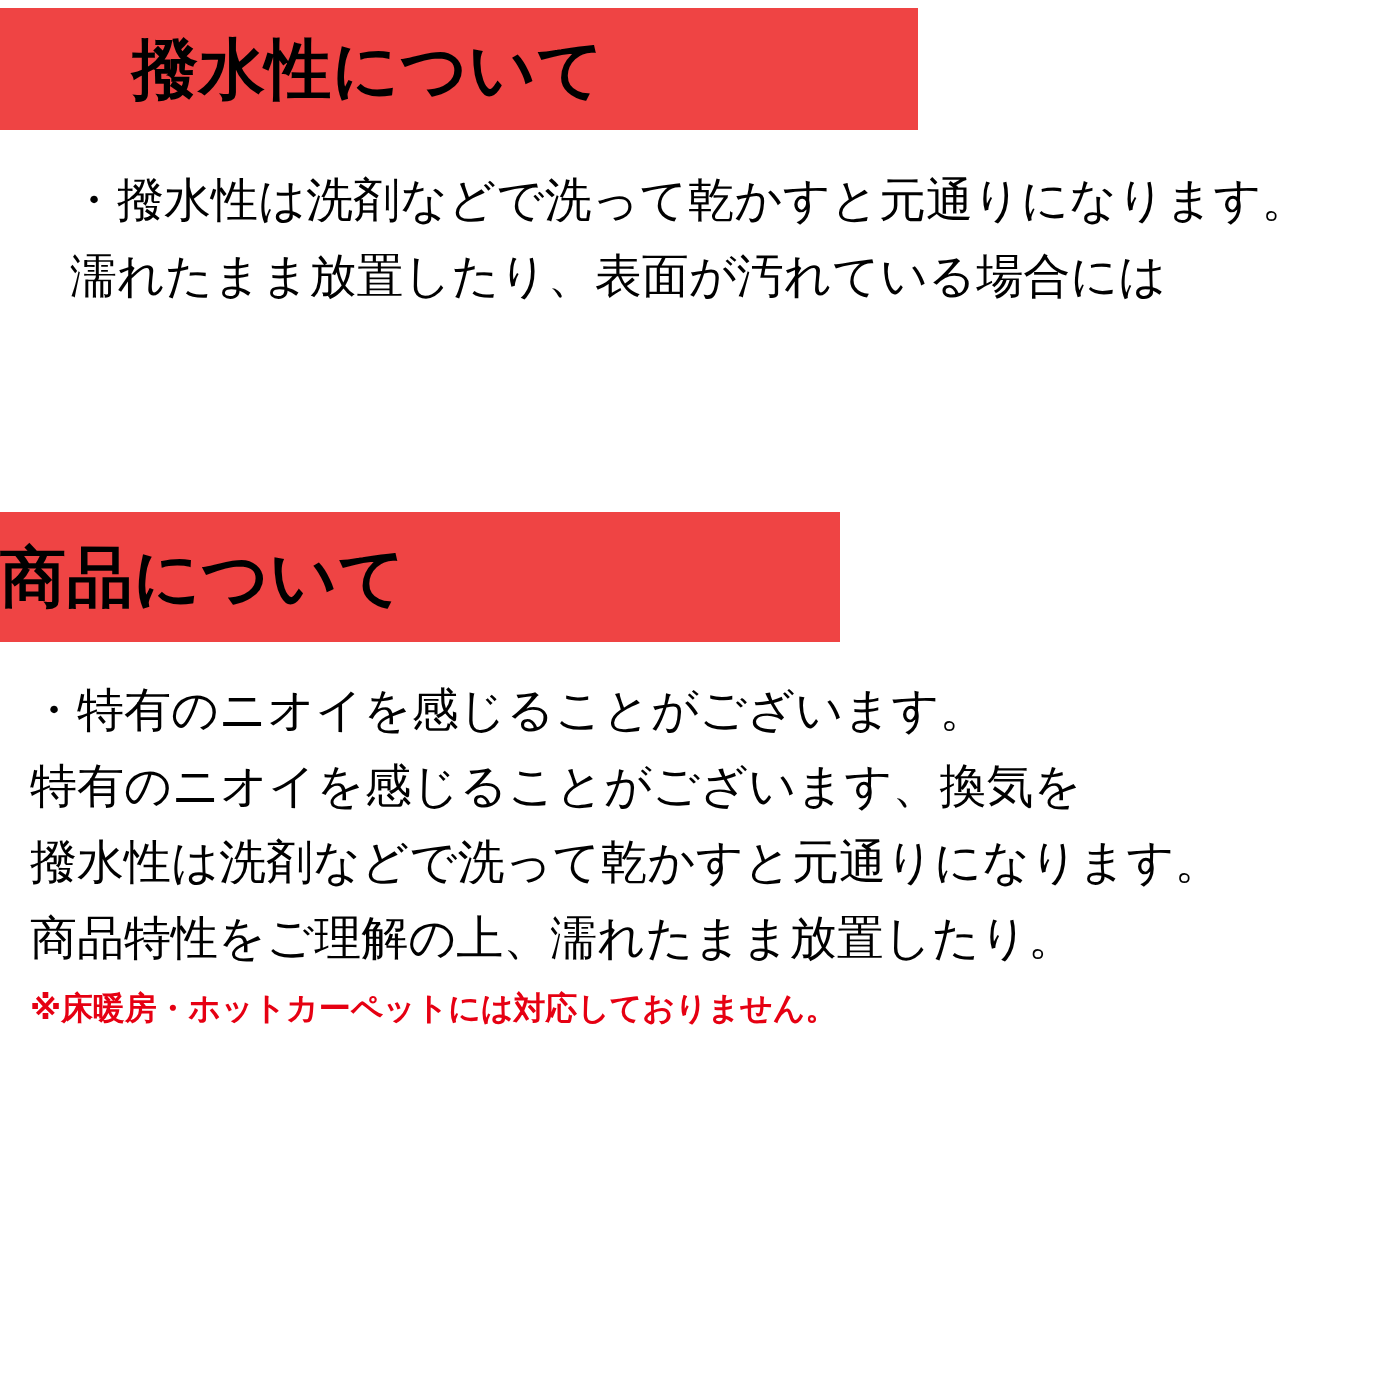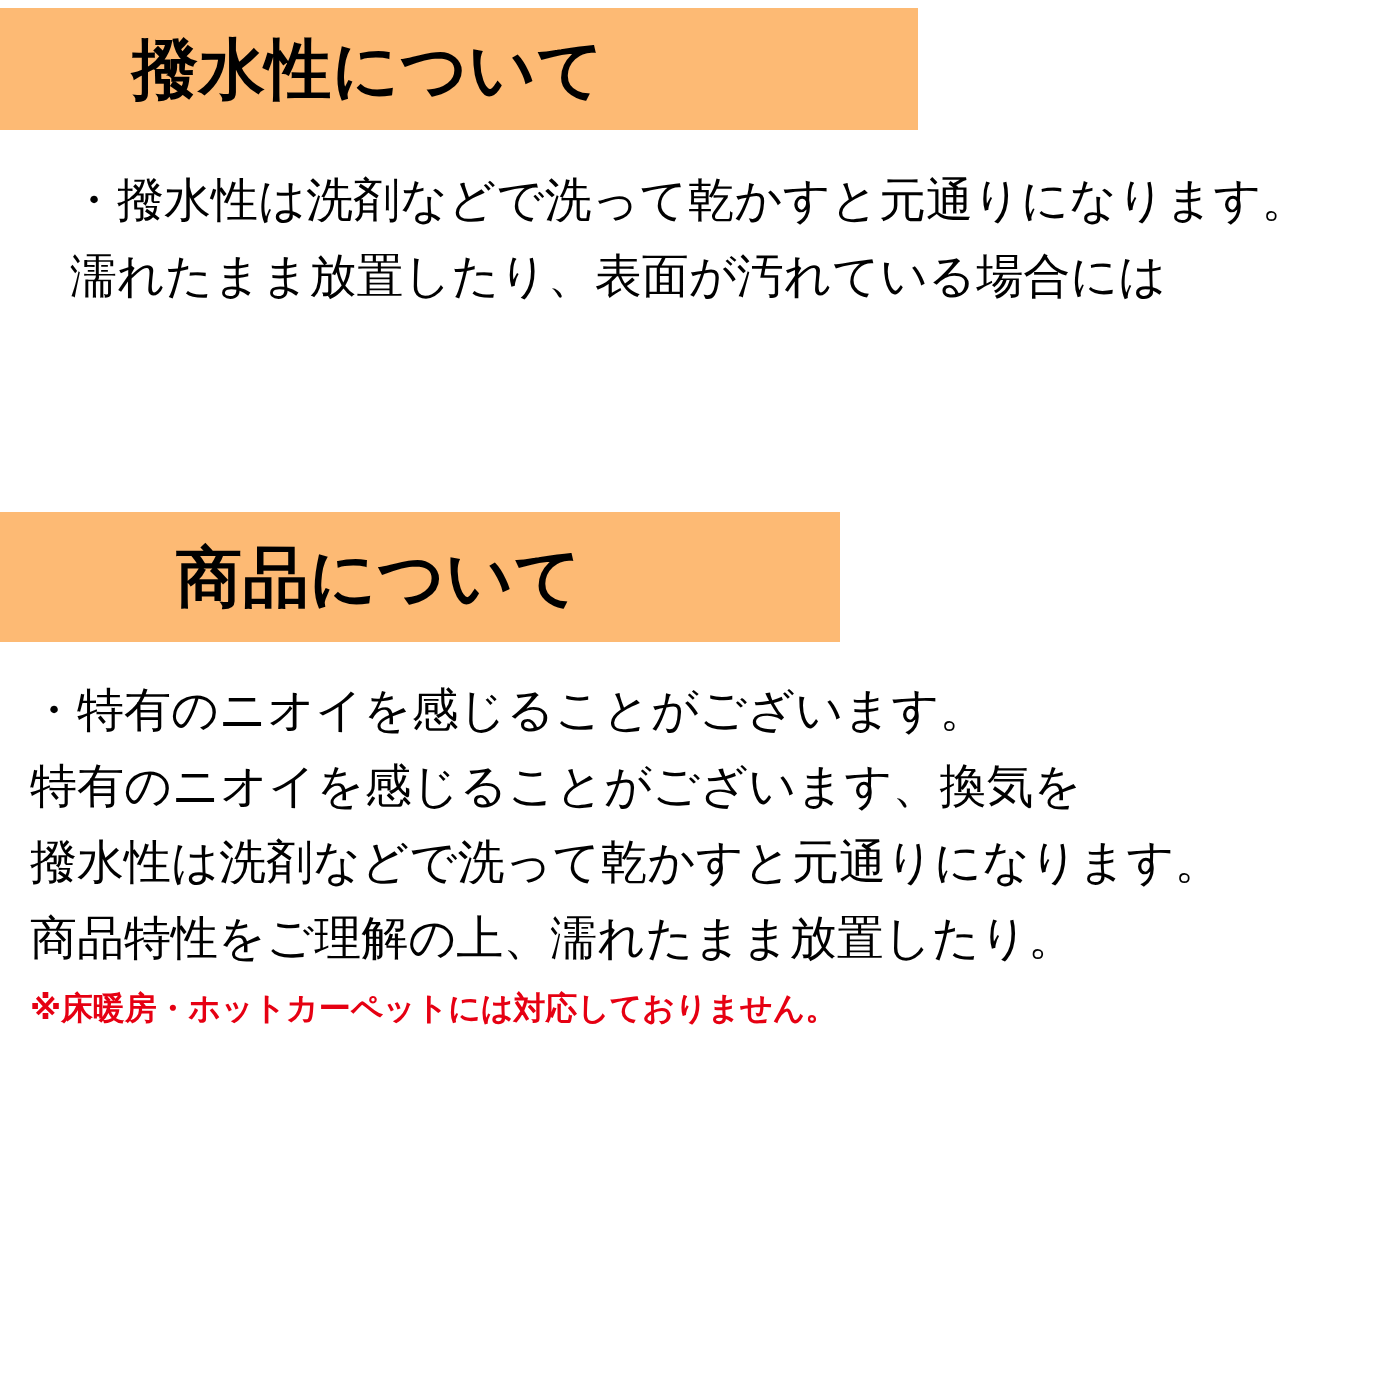--- a/index.html
+++ b/index.html
@@ -16,21 +16,21 @@
   }
   .page {
     position: relative;
     width: 1400px;
     height: 1400px;
     box-sizing: border-box;
   }
 
   
   .section-band {
-    background: #fdba74;
+    background: #ef4444;
     box-sizing: border-box;
     display: flex;
     align-items: center;
   }
   .section-band .band-title {
     font-weight: bold;
     font-size: 66px;
     line-height: 1.0;
     letter-spacing: 0.01em;
     color: #000000;
@@ -46,21 +46,20 @@
     height: 122px;
     padding-left: 132px;
   }
   
   #band-product {
     position: absolute;
     left: 0;
     top: 512px;
     width: 840px;
     height: 130px;
-    padding-left: 176px;
   }
 
   .body-block {
     position: absolute;
     left: 30px;
     font-size: 47px;
     line-height: 1.62;
     color: #000000;
     white-space: nowrap;
   }

